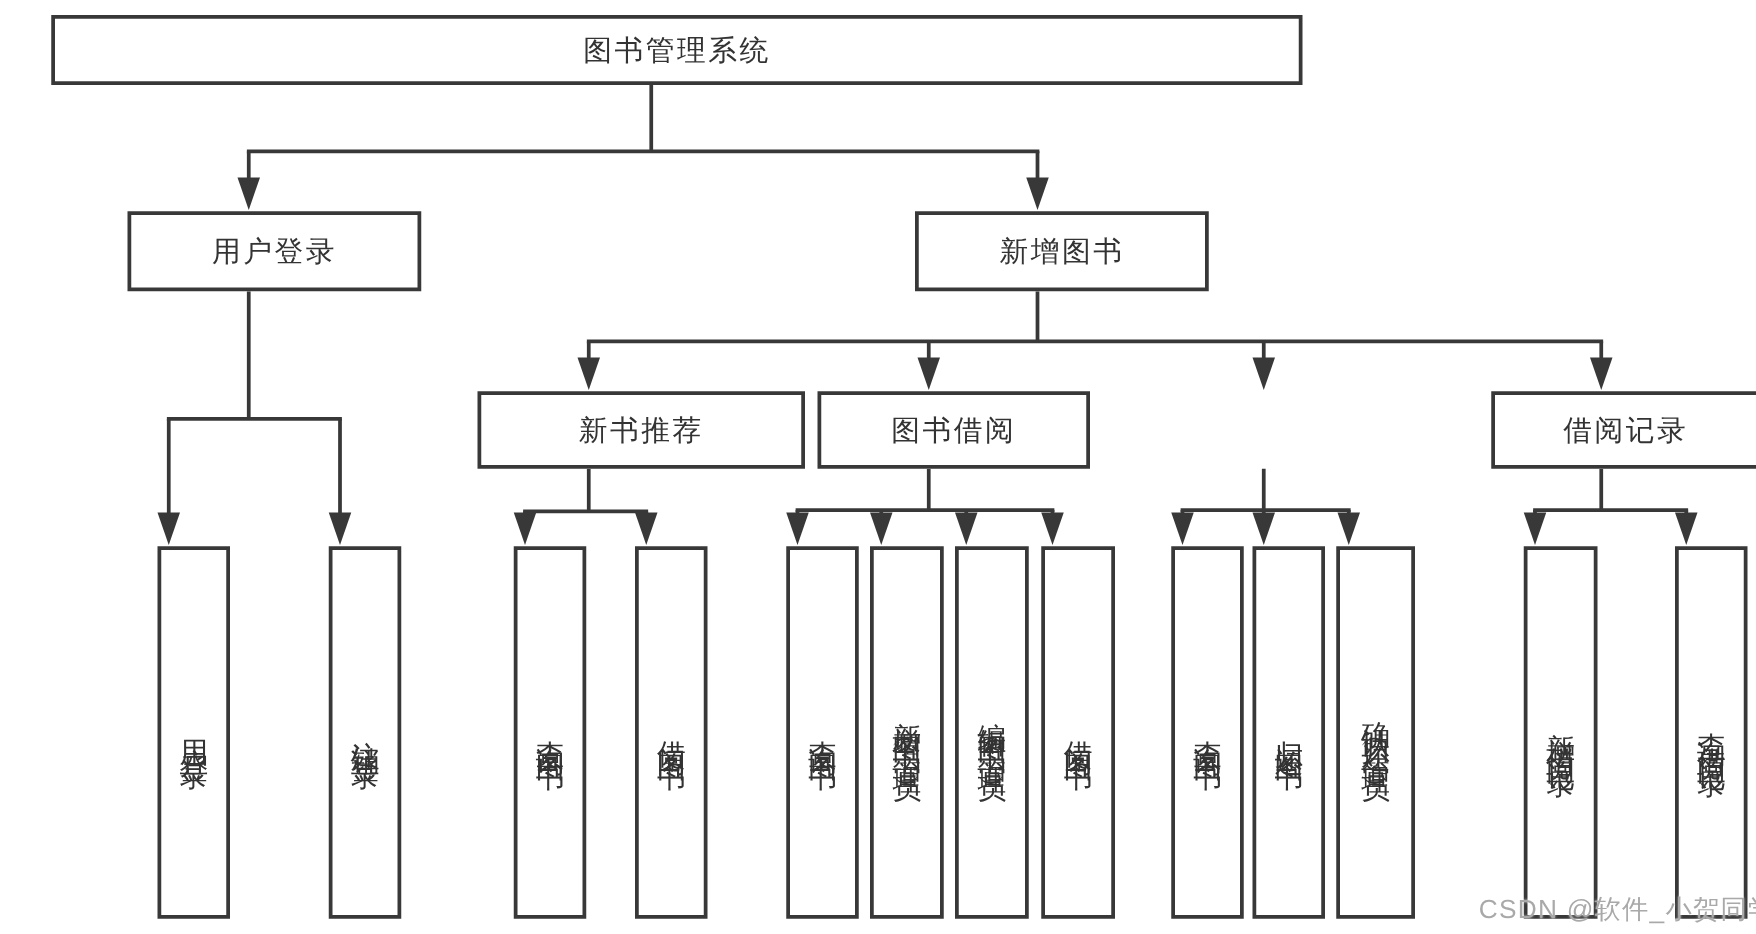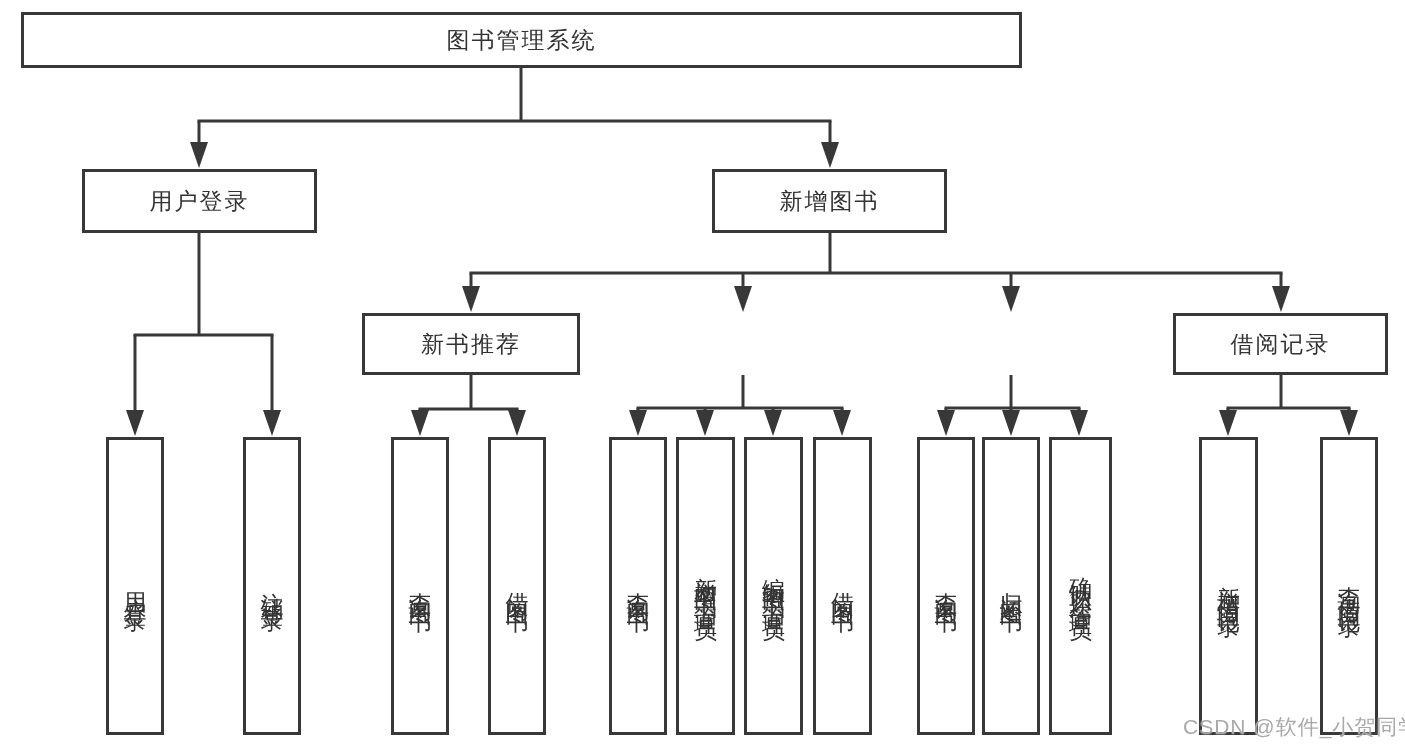--- a/index.html
+++ b/index.html
@@ -33,20 +33,21 @@
     border: 3px solid var(--line-color);
     background: var(--bg-color);
     display: flex;
     align-items: center;
     justify-content: center;
     color: var(--text-color);
     font-size: 23px;
     letter-spacing: 2px;
     text-align: center;
     z-index: 2;
+    margin-left: 20px;
   }
 
   .leaf {
     top: 437px;
     height: 298px;
   }
   .leaf .vtext {
     writing-mode: vertical-rl;
     text-orientation: upright;
     letter-spacing: 6px;
@@ -55,21 +56,21 @@
     color: var(--text-color);
     white-space: nowrap;
   }
 
   
   .n-root           { left: 21px;   top: 12px;  width: 1001px; height: 56px; }
   
   .n-user-login     { left: 82px;   top: 169px; width: 235px;  height: 64px; }
   .n-book-mgmt      { left: 712px;  top: 169px; width: 235px;  height: 64px; }
   
-  .n-new-books      { left: 362px;  top: 313px; width: 218px;  height: 62px; }
+  .n-new-books      { left: 362px;  top: 313px; width: 262px;  height: 62px; }
   .n-book-borrow    { left: 634px;  top: 313px; width: 218px;  height: 62px; }
   .n-current-borrow { left: 903px;  top: 313px; width: 215px;  height: 62px; }
   .n-borrow-records { left: 1173px; top: 313px; width: 215px;  height: 62px; }
   
   .l-ul-0 { left: 106px;  width: 58px; }
   .l-ul-1 { left: 243px;  width: 58px; }
   .l-nb-0 { left: 391px;  width: 58px; }
   .l-nb-1 { left: 488px;  width: 58px; }
   .l-bb-0 { left: 609px;  width: 58px; }
   .l-bb-1 { left: 676px;  width: 59px; }
@@ -170,20 +171,23 @@
   <div class="node n-user-login">
     <span>用户登录</span>
   </div>
   <div class="node n-book-mgmt">
     <span>新增图书</span>
   </div>
 
   <div class="node n-new-books">
     <span>新书推荐</span>
   </div>
+  <div class="node n-book-borrow">
+    <span>图书借阅</span>
+  </div>
   <div class="node n-borrow-records">
     <span>借阅记录</span>
   </div>
 
   <div class="node leaf l-ul-0">
     <span class="vtext">用户登录</span>
   </div>
   <div class="node leaf l-ul-1">
     <span class="vtext">注销登录</span>
   </div>

